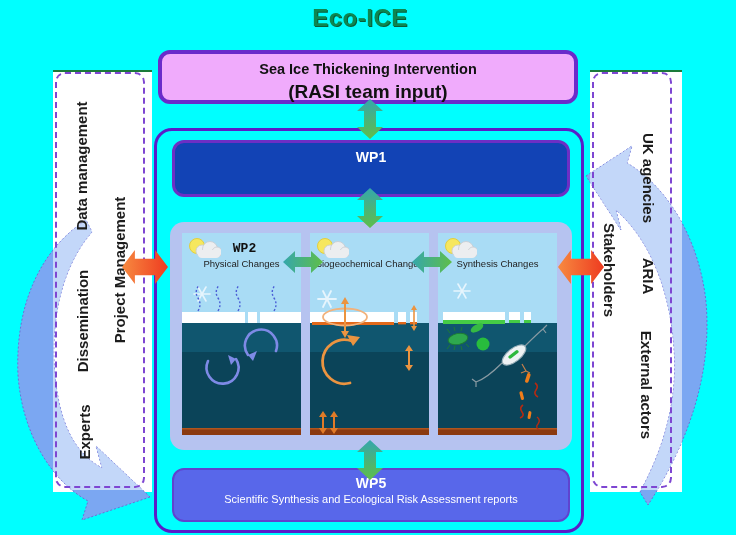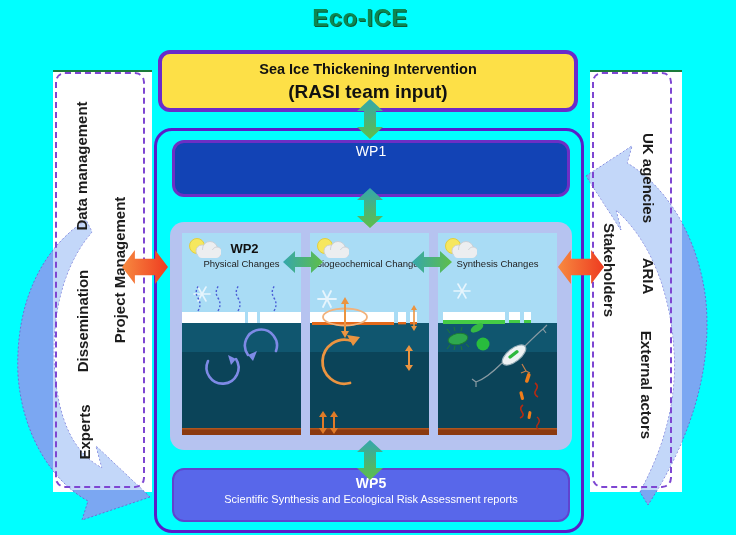--- a/index.html
+++ b/index.html
@@ -17,38 +17,38 @@
   #right-rect{left:590px;top:70px;width:92px;height:420px;}
   .dash-box{border:2px dashed #7e46d2;border-radius:10px;background:transparent;}
   #left-dash{left:55px;top:72px;width:86px;height:412px;}
   #right-dash{left:592px;top:72px;width:76px;height:412px;}
 
   .vlabel{font-size:15px;font-weight:bold;color:#1c1c1c;white-space:nowrap;transform-origin:center;}
   .rotL{transform:translate(-50%,-50%) rotate(-90deg);}
   .rotR{transform:translate(-50%,-50%) rotate(90deg);}
 
   
-  #rasi-box{left:158px;top:50px;width:420px;height:62px;background:#fde047;border:4px solid #6a2bca;
+  #rasi-box{left:158px;top:50px;width:420px;height:54px;background:#f0abfc;border:4px solid #6a2bca;
             border-radius:12px;box-sizing:border-box;text-align:center;color:#111;}
   #rasi-box .l1{margin-top:7px;font-size:14.5px;font-weight:bold;}
   #rasi-box .l2{margin-top:4px;font-size:19px;font-weight:bold;}
 
   #main-container{left:154px;top:128px;width:430px;height:405px;border:3px solid #5a1dc8;
                   border-radius:18px;box-sizing:border-box;}
 
   #wp1-box{left:172px;top:140px;width:398px;height:57px;background:#1243b5;border:3px solid #6d2fc4;
            border-radius:12px;box-sizing:border-box;text-align:center;color:#fff;}
-  #wp1-box .wl{font-size:14px;font-weight:normal;}
+  #wp1-box .wl{margin-top:6px;font-size:14px;font-weight:bold;}
   #wp1-box .wd{margin-top:2px;font-size:13.5px;}
 
   #panels-container{left:170px;top:222px;width:402px;height:228px;background:#b6c3f0;border-radius:14px;}
 
   .panel{top:233px;width:119px;height:202px;background:#a9dcf5;overflow:hidden;}
   #panel-wp2{left:182px;} #panel-wp3{left:310px;} #panel-wp4{left:438px;}
-  .panel .hdr-label{left:0;top:8px;width:125px;text-align:center;font-size:13px;font-weight:bold;color:#111;}
+  .panel .hdr-label{left:0;top:8px;width:125px;text-align:center;font-size:13px;font-weight:bold;color:#111;font-family:Liberation Mono, monospace;}
   .panel .hdr-desc{left:2px;top:25px;width:115px;text-align:center;font-size:9.5px;color:#222;line-height:11px;}
   .panel svg.art{position:absolute;left:0;top:0;}
   .suncloud{left:5px;top:4px;}
 
   #wp5-box{left:172px;top:468px;width:398px;height:54px;background:#5867ea;border:2.5px solid #5f43cf;
            border-radius:12px;box-sizing:border-box;text-align:center;color:#fff;}
   #wp5-box .wl{margin-top:5px;font-size:14px;font-weight:bold;}
   #wp5-box .wd{margin-top:2px;font-size:11px;}
 
   

